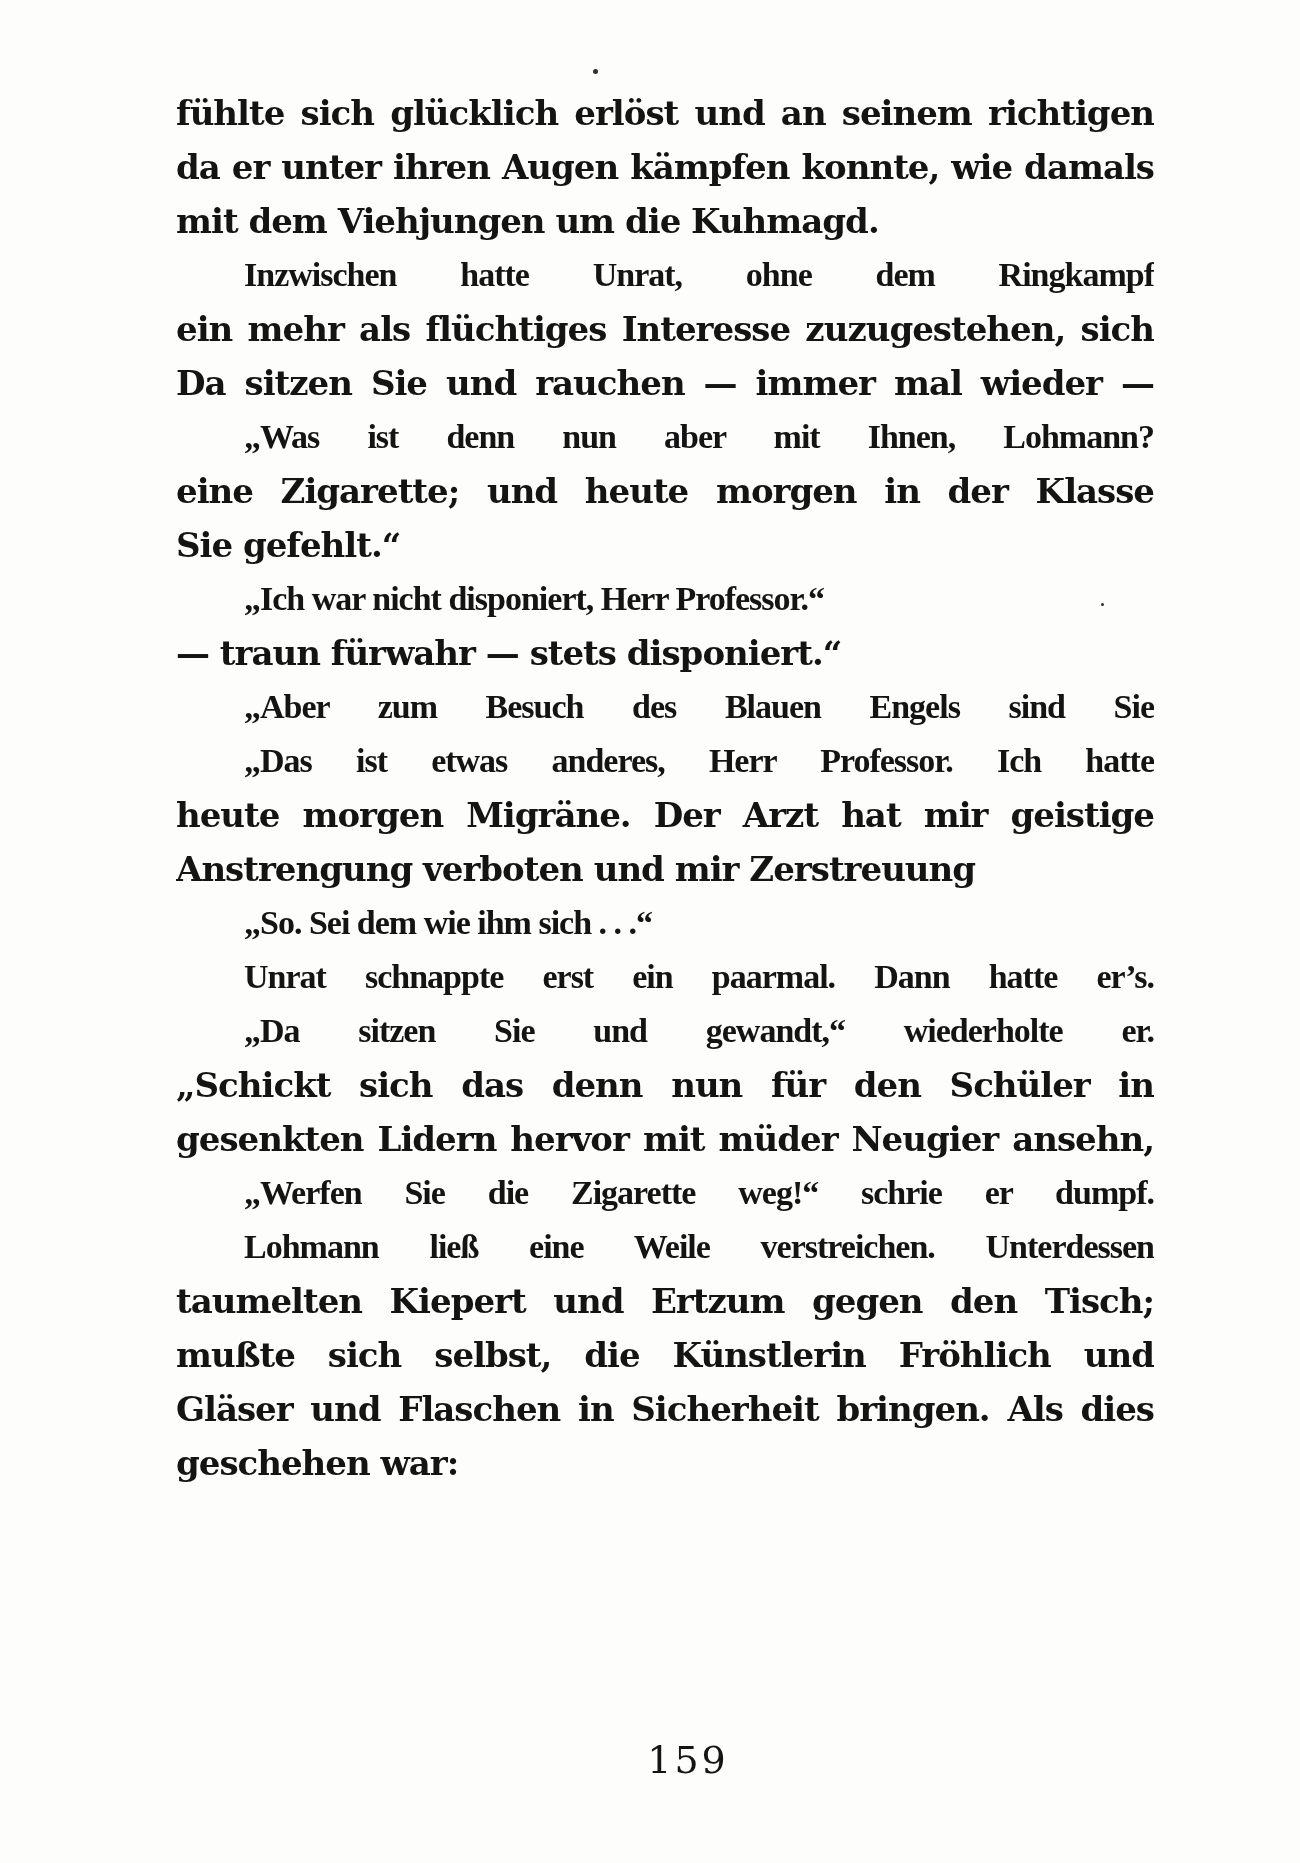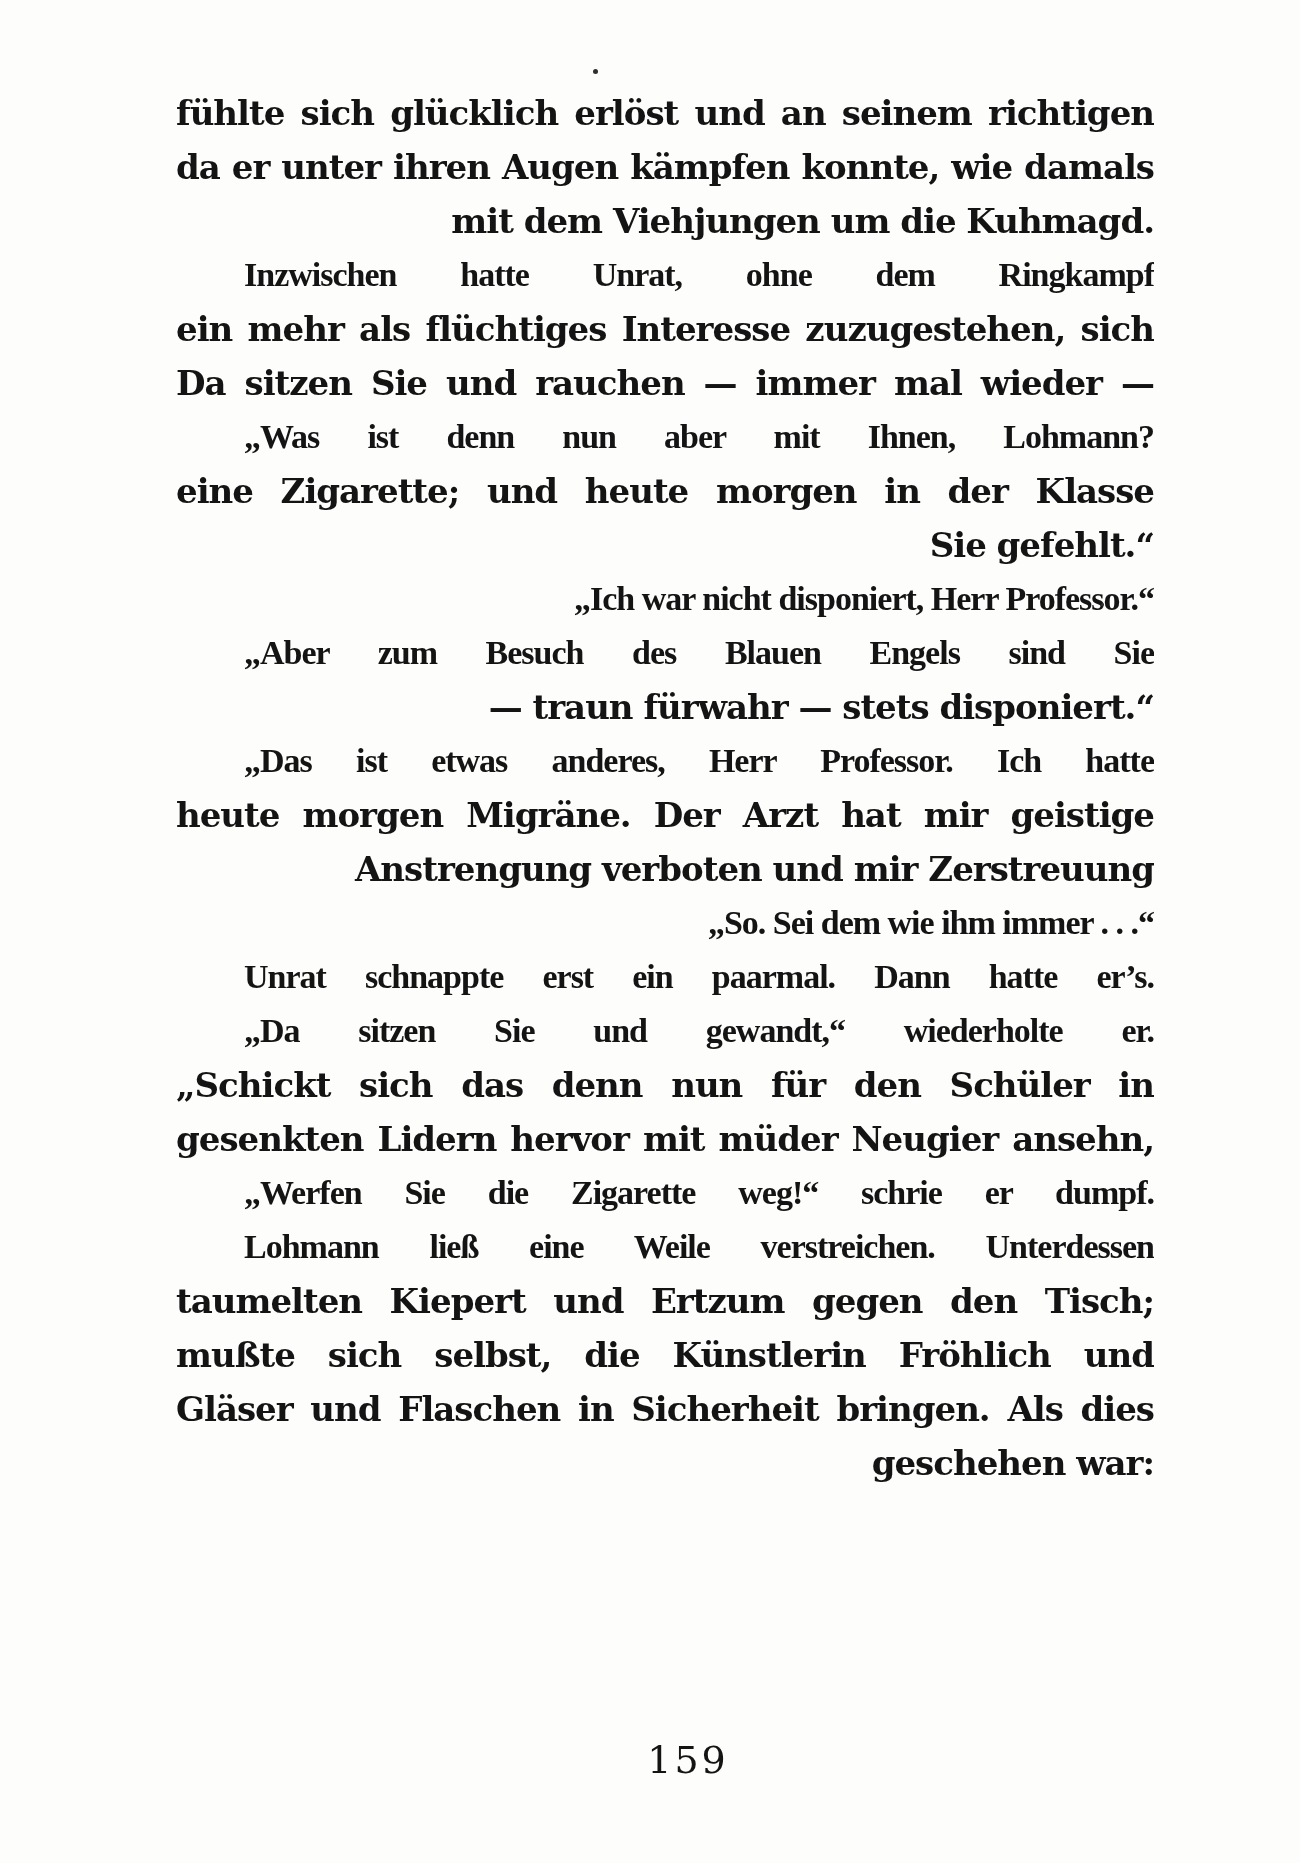--- a/index.html
+++ b/index.html
@@ -24,21 +24,21 @@
   .line {
     box-sizing: border-box;
     width: 978px;
     height: 54px;
     overflow: hidden;
     font-size: 34px;
     font-weight: bold;
     line-height: 54px;
     letter-spacing: -1px;
     color: #141414;
-    text-align: right;
+    text-align: left;
     white-space: normal;
   }
   .line.j {
     text-align: justify;
     text-align-last: justify;
   }
   .line.ind {
     padding-left: 68px;
     font-family: Liberation Serif, serif;
   }
@@ -70,26 +70,26 @@
       <div class="line j">fühlte sich glücklich erlöst und an seinem richtigen Platz,</div>
       <div class="line j">da er unter ihren Augen kämpfen konnte, wie damals</div>
       <div class="line">mit dem Viehjungen um die Kuhmagd.</div>
       <div class="line j ind">Inzwischen hatte Unrat, ohne dem Ringkampf</div>
       <div class="line j">ein mehr als flüchtiges Interesse zuzugestehen, sich an</div>
       <div class="line j">Da sitzen Sie und rauchen — immer mal wieder —</div>
       <div class="line j ind">„Was ist denn nun aber mit Ihnen, Lohmann?</div>
       <div class="line j">eine Zigarette; und heute morgen in der Klasse haben</div>
       <div class="line">Sie gefehlt.“</div>
       <div class="line ind">„Ich war nicht disponiert, Herr Professor.“</div>
+      <div class="line">— traun fürwahr — stets disponiert.“</div>
       <div class="line j ind">„Aber zum Besuch des Blauen Engels sind Sie</div>
-      <div class="line">— traun fürwahr — stets disponiert.“</div>
       <div class="line j ind">„Das ist etwas anderes, Herr Professor. Ich hatte</div>
       <div class="line j">heute morgen Migräne. Der Arzt hat mir geistige</div>
       <div class="line">Anstrengung verboten und mir Zerstreuung verordnet.“</div>
-      <div class="line ind">„So. Sei dem wie ihm immer . . .“</div>
+      <div class="line ind">„So. Sei dem wie ihm sich . . .“</div>
       <div class="line j ind">Unrat schnappte erst ein paarmal. Dann hatte er’s.</div>
       <div class="line j ind">„Da sitzen Sie und gewandt,“ wiederholte er.</div>
       <div class="line j">„Schickt sich das denn nun für den Schüler in Gegen=</div>
       <div class="line j">gesenkten Lidern hervor mit müder Neugier ansehn,</div>
       <div class="line j ind">„Werfen Sie die Zigarette weg!“ schrie er dumpf.</div>
       <div class="line j ind">Lohmann ließ eine Weile verstreichen. Unterdessen</div>
       <div class="line j">taumelten Kiepert und Ertzum gegen den Tisch; Unrat</div>
       <div class="line j">mußte sich selbst, die Künstlerin Fröhlich und mehrere</div>
       <div class="line j">Gläser und Flaschen in Sicherheit bringen. Als dies</div>
       <div class="line">geschehen war:</div>

